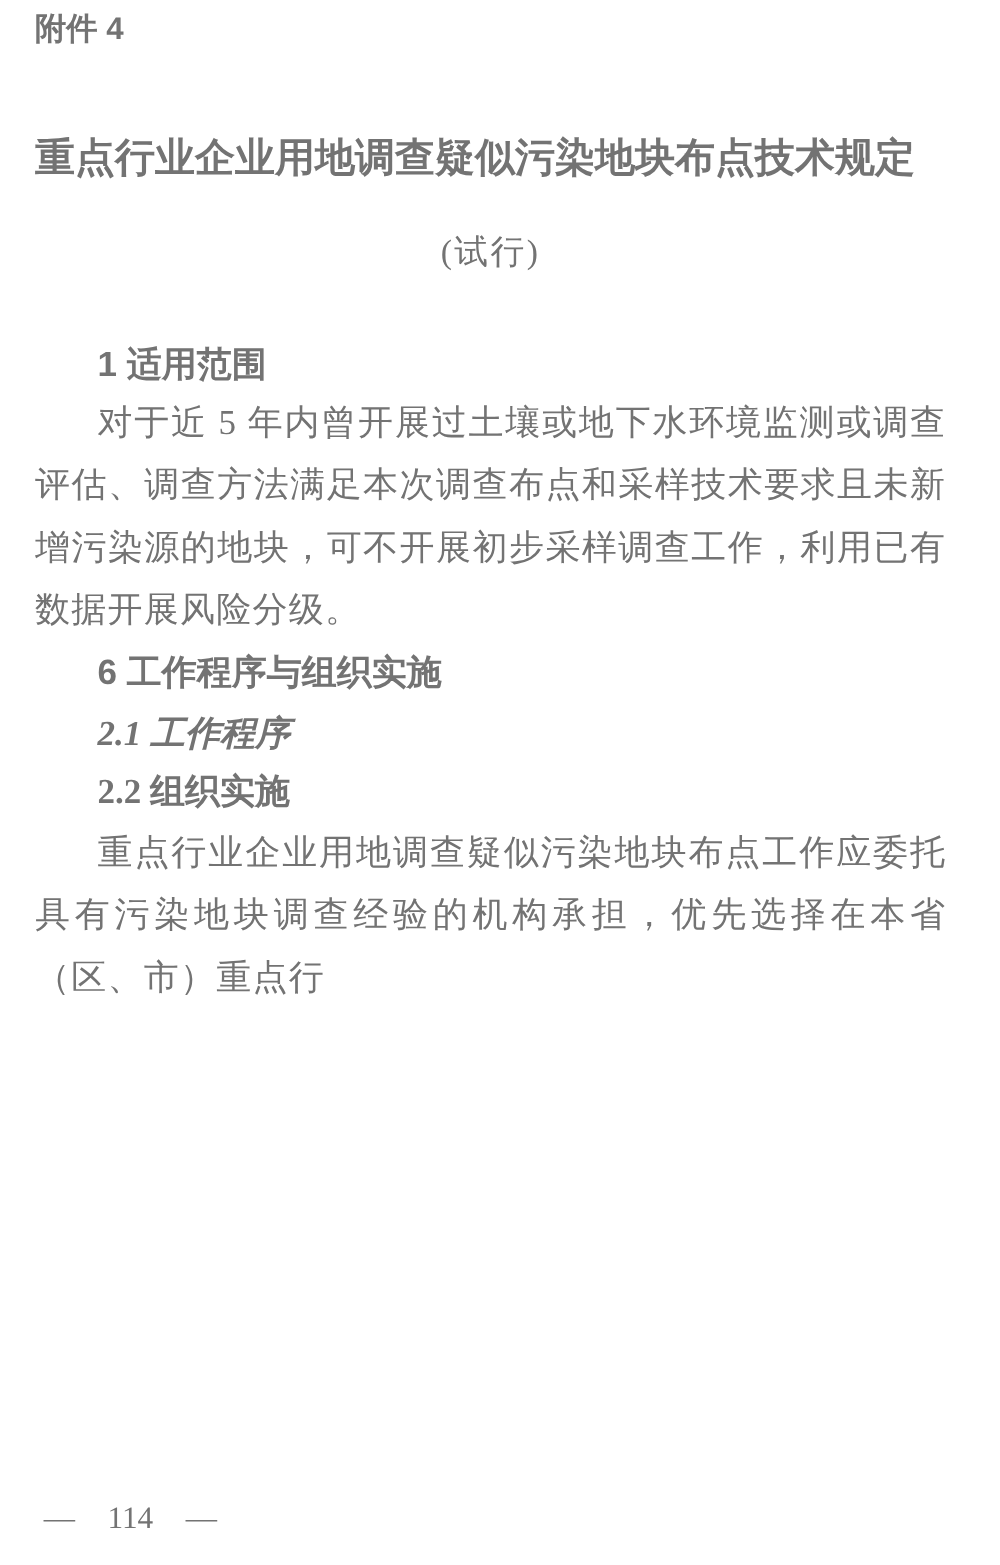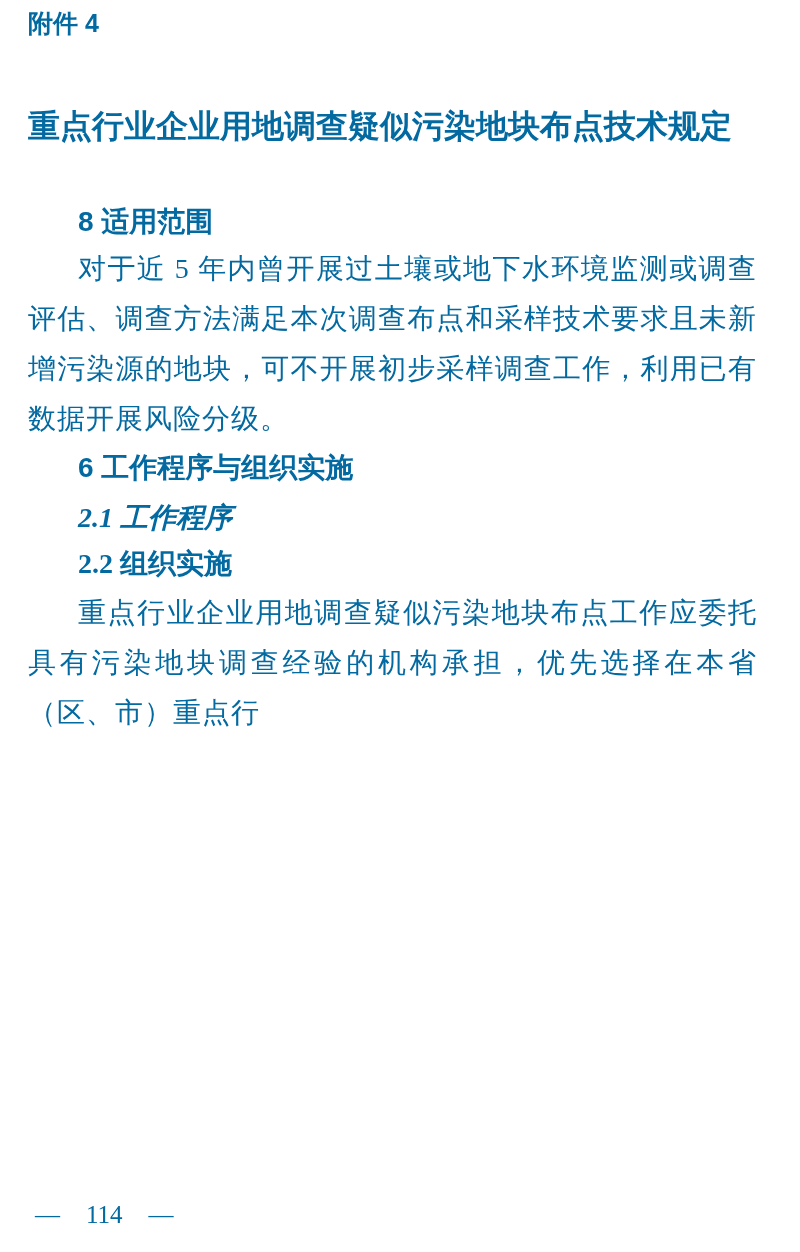--- a/index.html
+++ b/index.html
@@ -5,21 +5,21 @@
   html, body {
     margin: 0;
     padding: 0;
     background: #ffffff;
   }
   .page {
     position: relative;
     width: 792px;
     height: 1252px;
     background: #ffffff;
-    color: #0369a1;
+    color: #737373;
     overflow: hidden;
     font-family: "Liberation Serif", serif;
   }
   .content {
     padding: 8px 35px 0 28px;
   }
   .attachment-label {
     font-family: "Liberation Sans", sans-serif;
     font-weight: 700;
     font-size: 25px;
@@ -84,22 +84,23 @@
 </head>
 <body>
 
 <div class="page">
   <div class="content">
 
     <div class="attachment-label">附件 4</div>
 
     <div class="doc-title">重点行业企业用地调查疑似污染地块布点技术规定</div>
 
+    <div class="doc-subtitle">(试行)</div>
 
-    <div class="sec-heading h-sec1">8 适用范围</div>
+    <div class="sec-heading h-sec1">1 适用范围</div>
 
 
 
     <div class="para p-mid">对于近 5 年内曾开展过土壤或地下水环境监测或调查评估、调查方法满足本次调查布点和采样技术要求且未新增污染源的地块，可不开展初步采样调查工作，利用已有数据开展风险分级。</div>
 
     <div class="sec-heading h-sec2">6 工作程序与组织实施</div>
 
     <div class="sub-heading h-sub21">2.1 工作程序</div>
 
 

